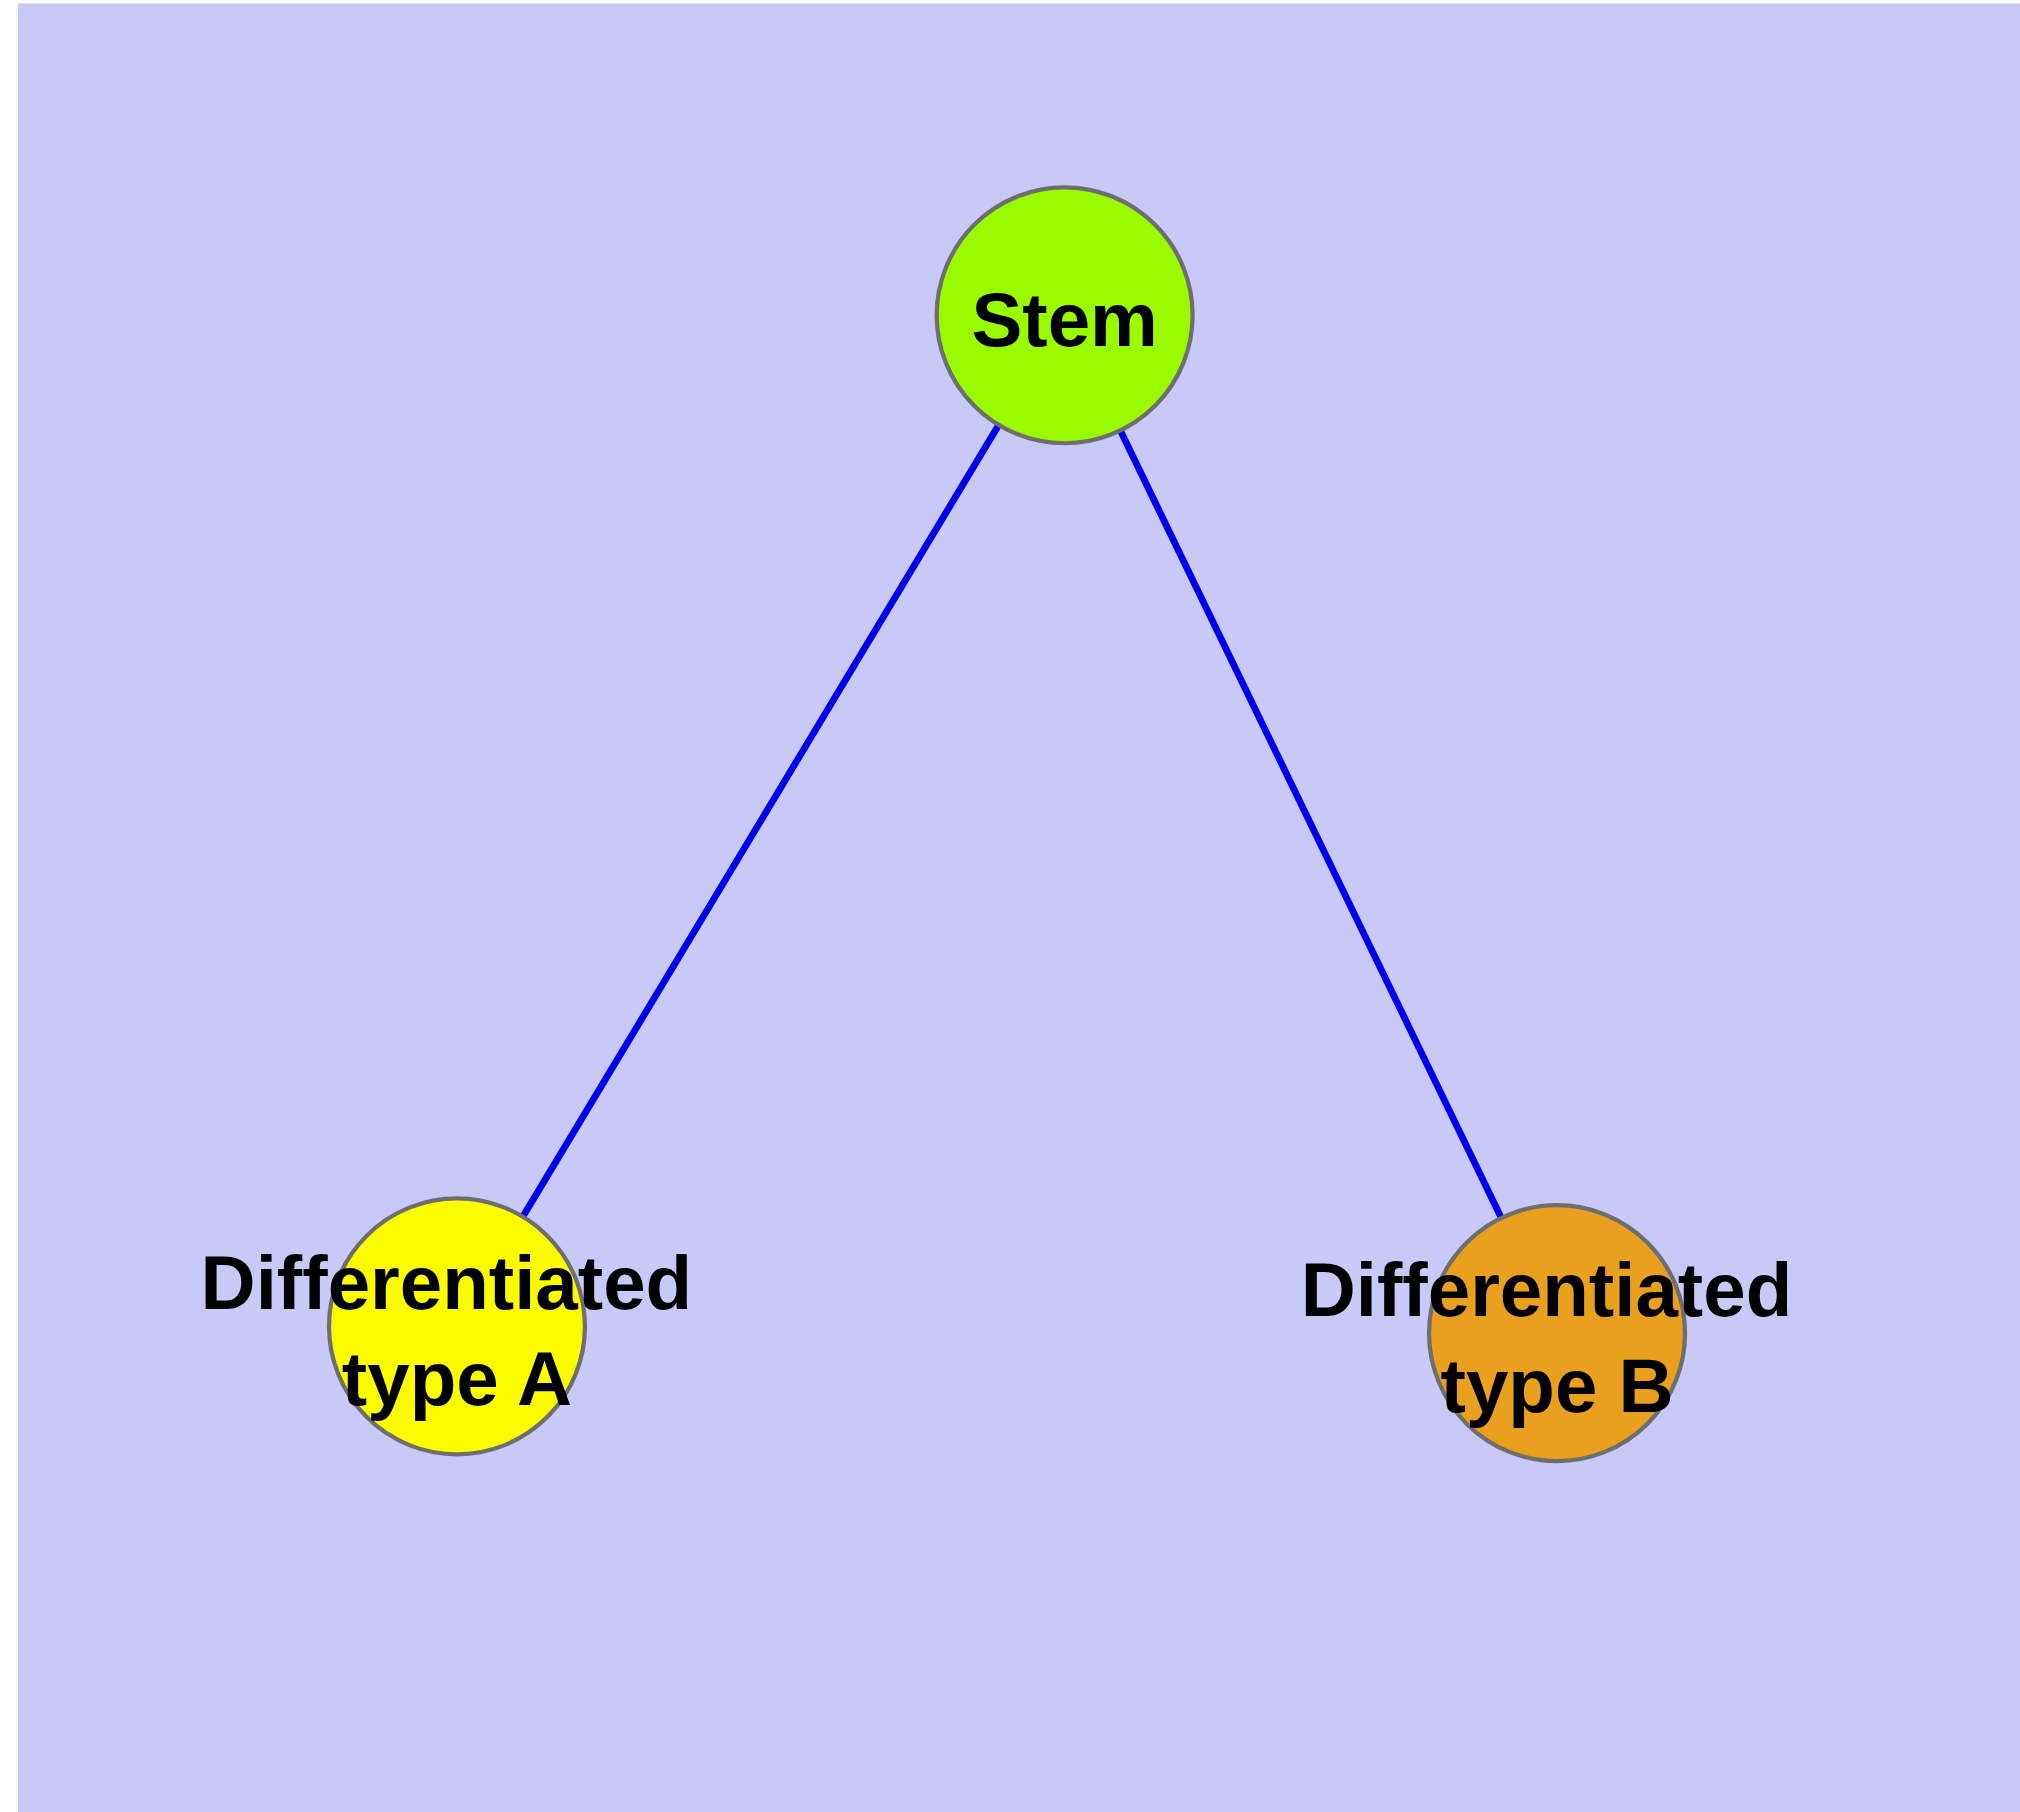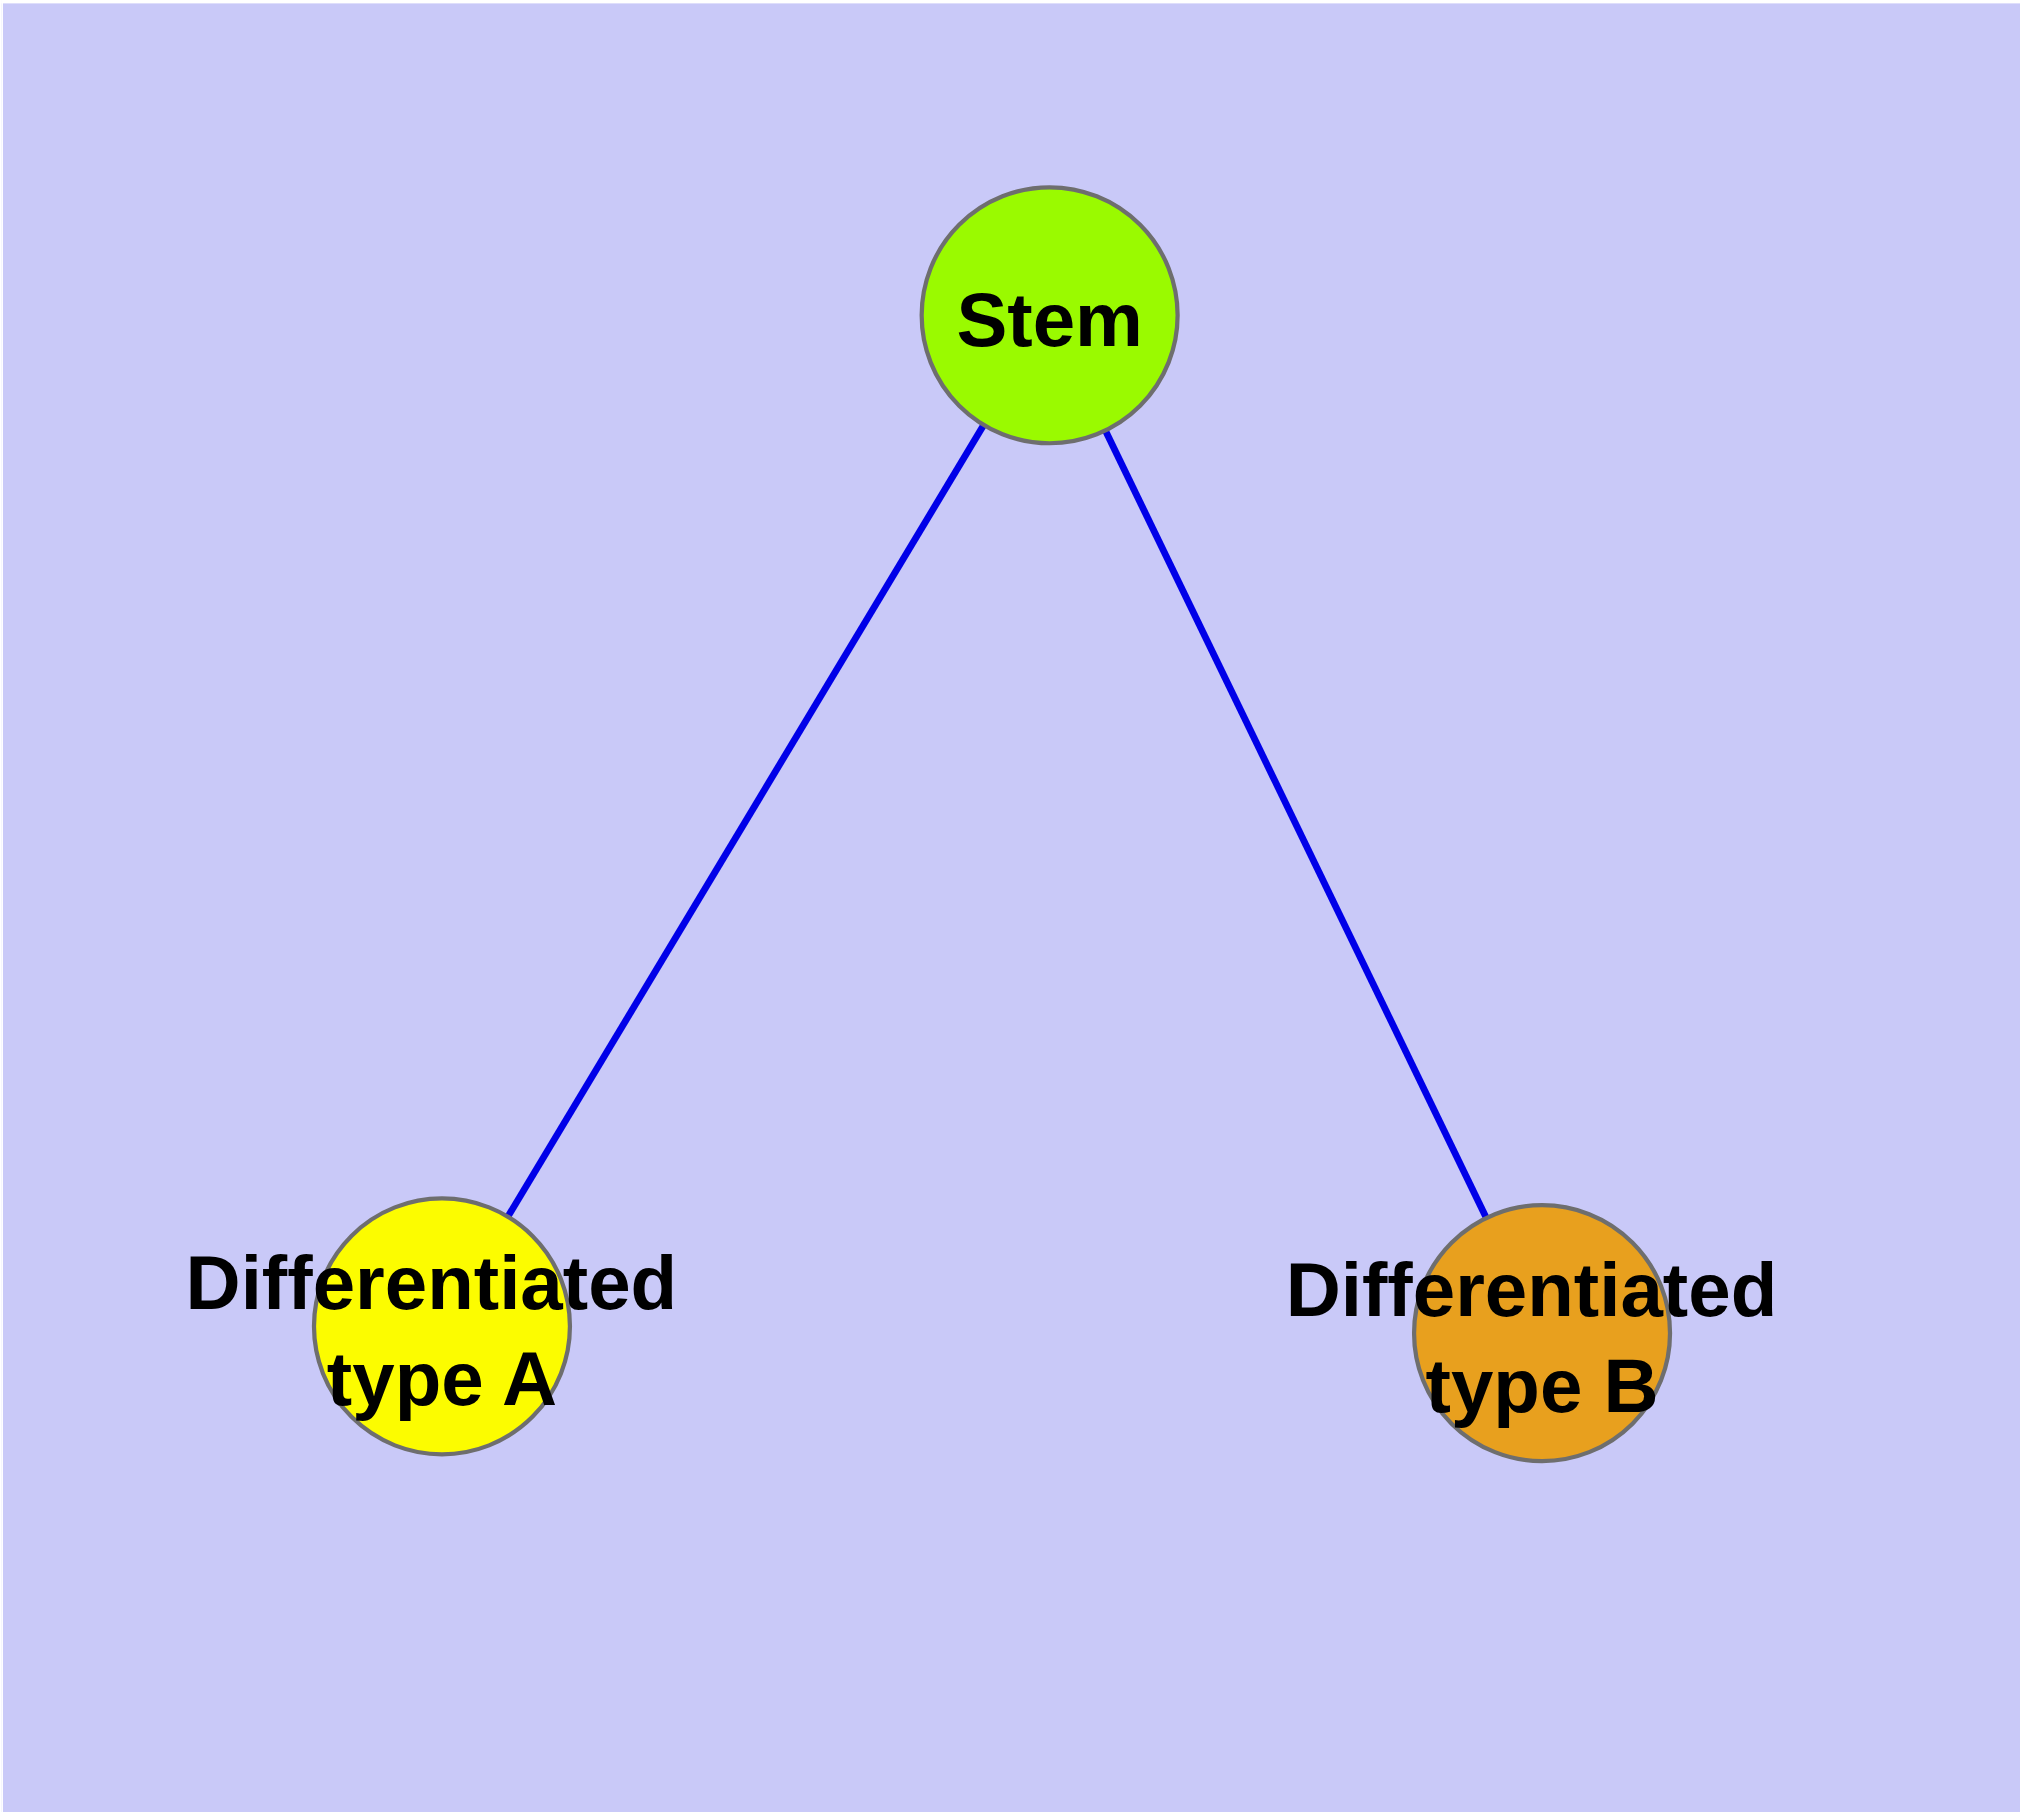--- a/index.html
+++ b/index.html
@@ -6,21 +6,21 @@
     margin: 0;
     padding: 0;
     width: 2021px;
     height: 1812px;
     overflow: hidden;
     background: #ffffff;
     font-family: "Liberation Sans", sans-serif;
   }
   .stage {
     position: absolute;
-    top: 0; left: 1px;
+    top: 0; left: 16px;
     width: 1793px;
     height: 1812px;
   }
   svg.diagram {
     display: block;
     width: 2021px;
     height: 1812px;
   }
   .edge {
     fill: none;

